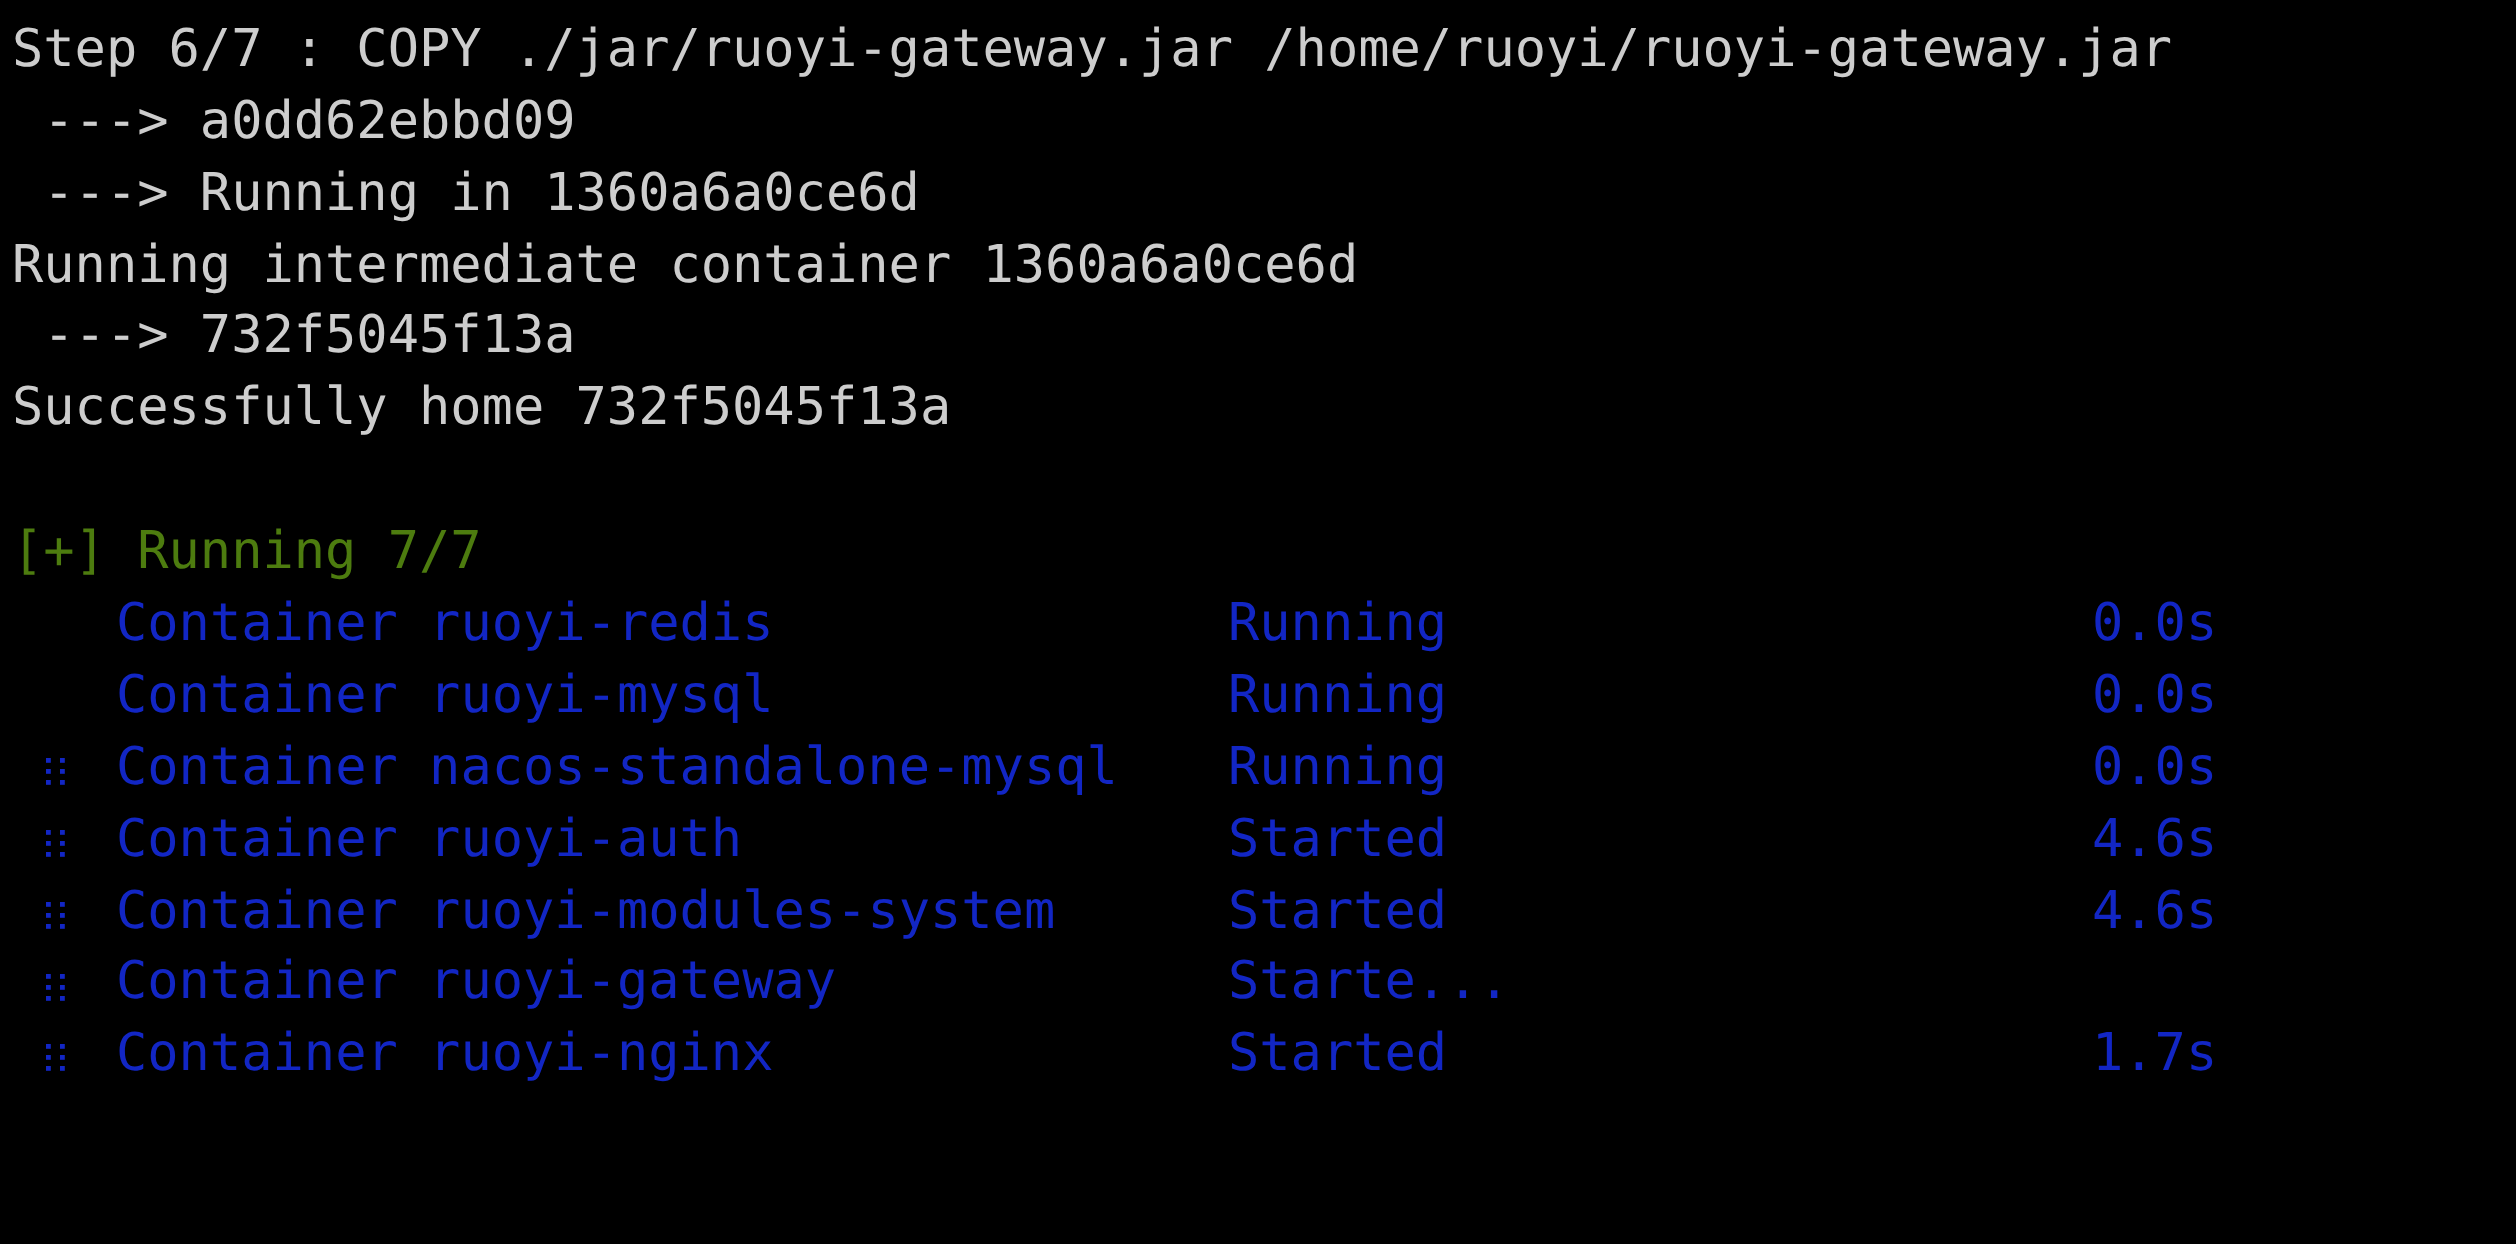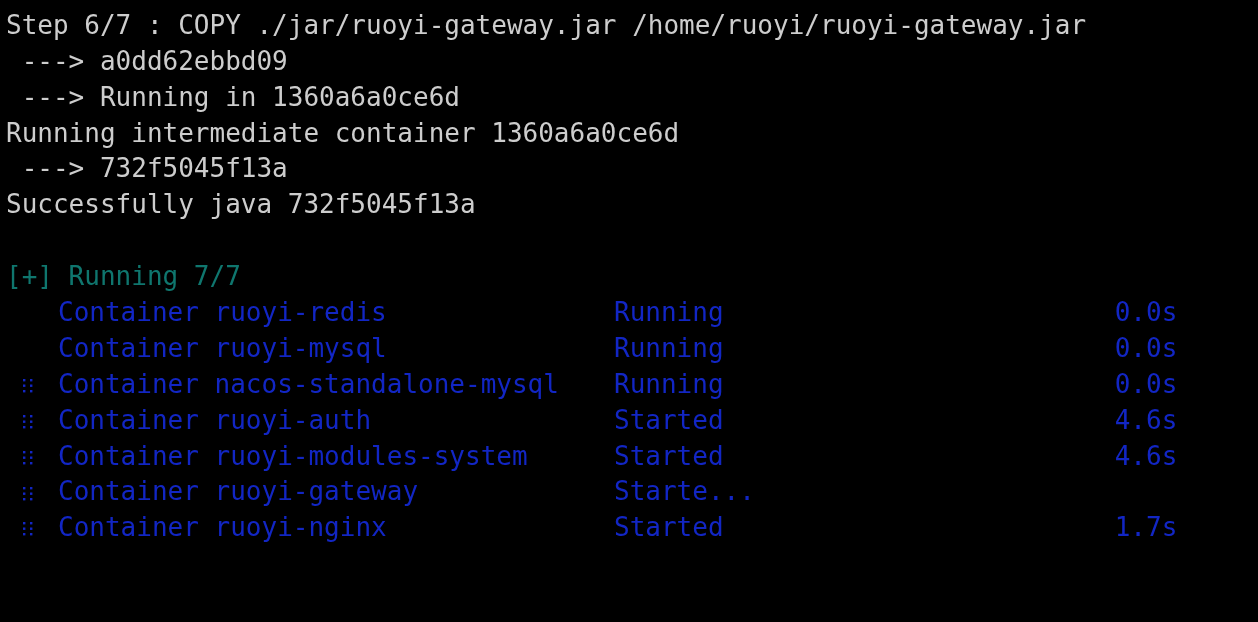--- a/index.html
+++ b/index.html
@@ -71,47 +71,47 @@
     left: 614px;
     top: 0;
     white-space: pre;
     text-align: right;
   }
   .row .ctime {
     position: absolute;
     left: 1046px;
     top: 0;
     width: 200px;
-    text-align: center;
+    text-align: left;
     white-space: pre;
   }
   .hdr {
     display: block;
     height: 35.9px;
     line-height: 35.9px;
     font-size: 26px;
     white-space: pre;
     padding-left: 6px;
-    color: #0f766e;
+    color: #4d7c0f;
   }
 </style>
 </head>
 <body>
 
 <div id="terminal">
   <div class="screen">
 
     <div class="line blank"> ---&gt; 1234</div>
 
     <div class="line white">Step 6/7 : COPY ./jar/ruoyi-gateway.jar /home/ruoyi/ruoyi-gateway.jar</div>
     <div class="line white"> ---&gt; a0dd62ebbd09</div>
     <div class="line white"> ---&gt; Running in 1360a6a0ce6d</div>
     <div class="line white">Running intermediate container 1360a6a0ce6d</div>
     <div class="line white"> ---&gt; 732f5045f13a</div>
-    <div class="line white">Successfully java 732f5045f13a</div>
+    <div class="line white">Successfully home 732f5045f13a</div>
 
     <div class="line">&nbsp;</div>
 
     <div class="hdr">[+] Running 7/7</div>
 
     <div class="row">
       <span class="handle">
         <svg width="14" height="16" viewBox="0 0 14 16">
             <g fill="#1226c4">
           <rect x="1" y="1" width="2.4" height="2.4"></rect>

